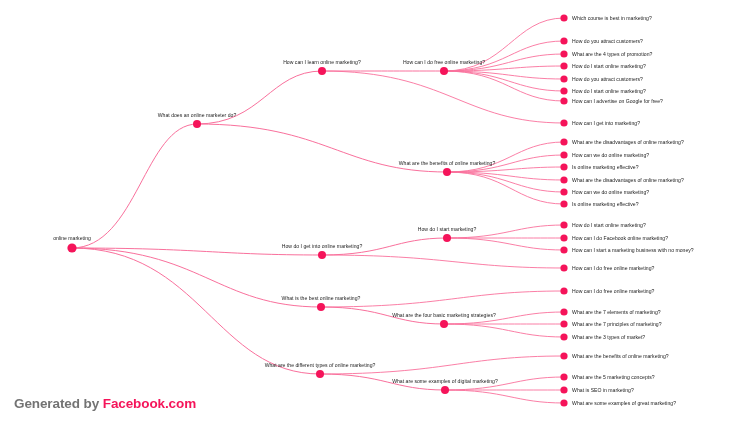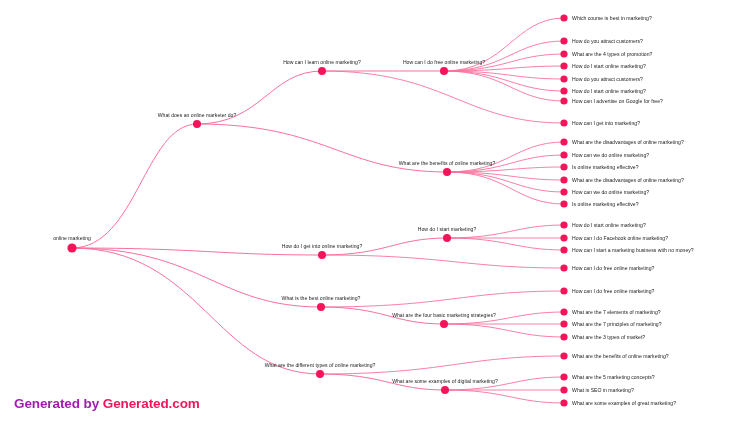--- a/index.html
+++ b/index.html
@@ -40,21 +40,21 @@
     position: absolute;
     left: 14px;
     bottom: 12px;
     font-family: "Liberation Sans", sans-serif;
     font-size: 13.5px;
     font-weight: 700;
     letter-spacing: -0.1px;
     white-space: nowrap;
     line-height: 1;
   }
-  #footer-credit .credit-prefix { color: #a21caf; }
+  #footer-credit .credit-prefix { color: #737373; }
   #footer-credit .credit-brand  { color: #f5145a; }
 </style>
 </head>
 <body>
 
 <svg id="mindmap-canvas" viewBox="0 0 750 422">
   <g id="edges-layer">
       <path class="edge-path" d="M72,248 C137,248 144.5,124 197,124" stroke="#f9709c" stroke-width="1"></path>
       <path class="edge-path" d="M72,248 C202,248 217,255 322,255" stroke="#f9709c" stroke-width="1"></path>
       <path class="edge-path" d="M72,248 C201.48000000000002,248 216.42000000000002,307 321,307" stroke="#f9709c" stroke-width="1"></path>
@@ -238,14 +238,14 @@
         <text class="node-label" fill="#1b1b1b" x="572.1" y="391.9" text-anchor="start">What is SEO in marketing?</text>
       </g>
       <g>
         <circle class="node-dot" cx="564" cy="403" r="3.6" fill="#f5145a"></circle>
         <text class="node-label" fill="#1b1b1b" x="572.1" y="404.9" text-anchor="start">What are some examples of great marketing?</text>
       </g>
     </g>
 </svg>
 
 <div id="footer-credit">
-  <span class="credit-prefix">Generated by </span><span class="credit-brand">Generated.com</span>
+  <span class="credit-prefix">Generated by </span><span class="credit-brand">Facebook.com</span>
 </div>
 
 </body></html>

